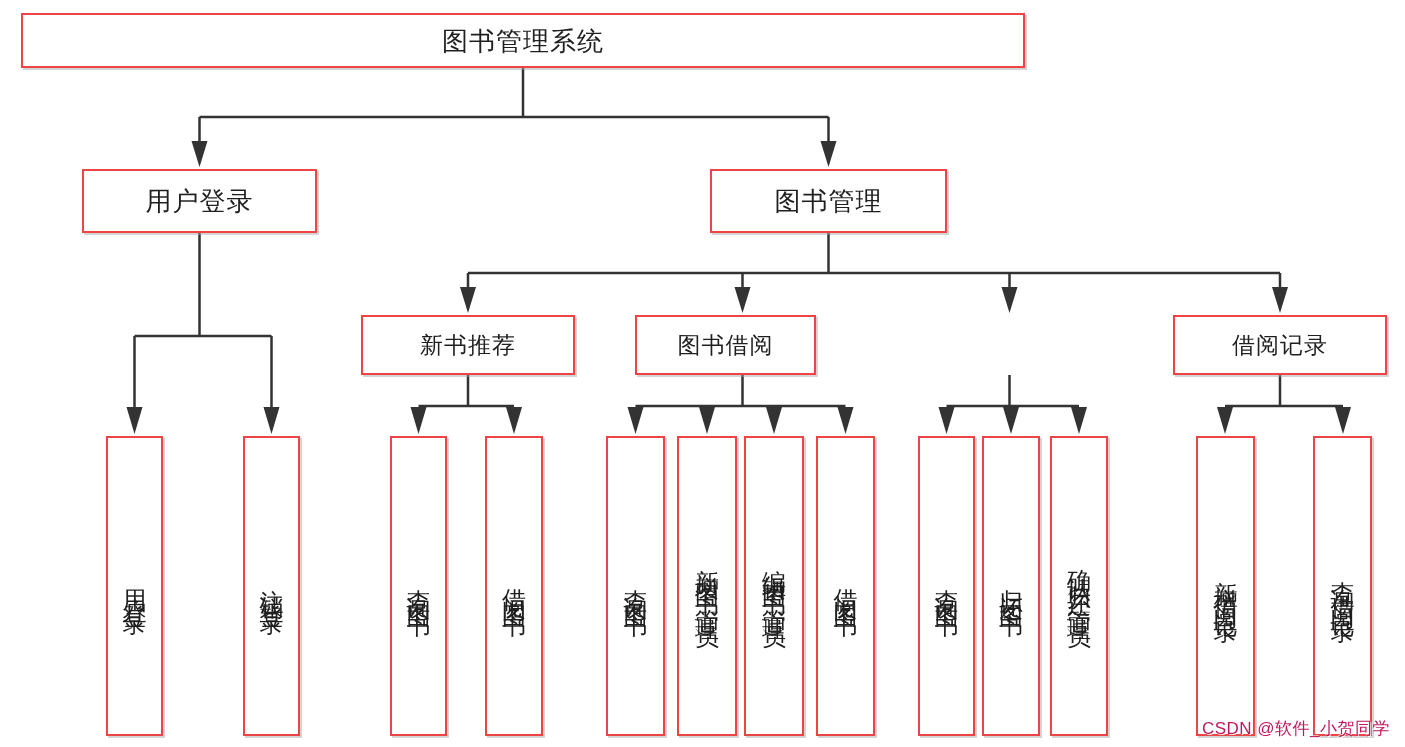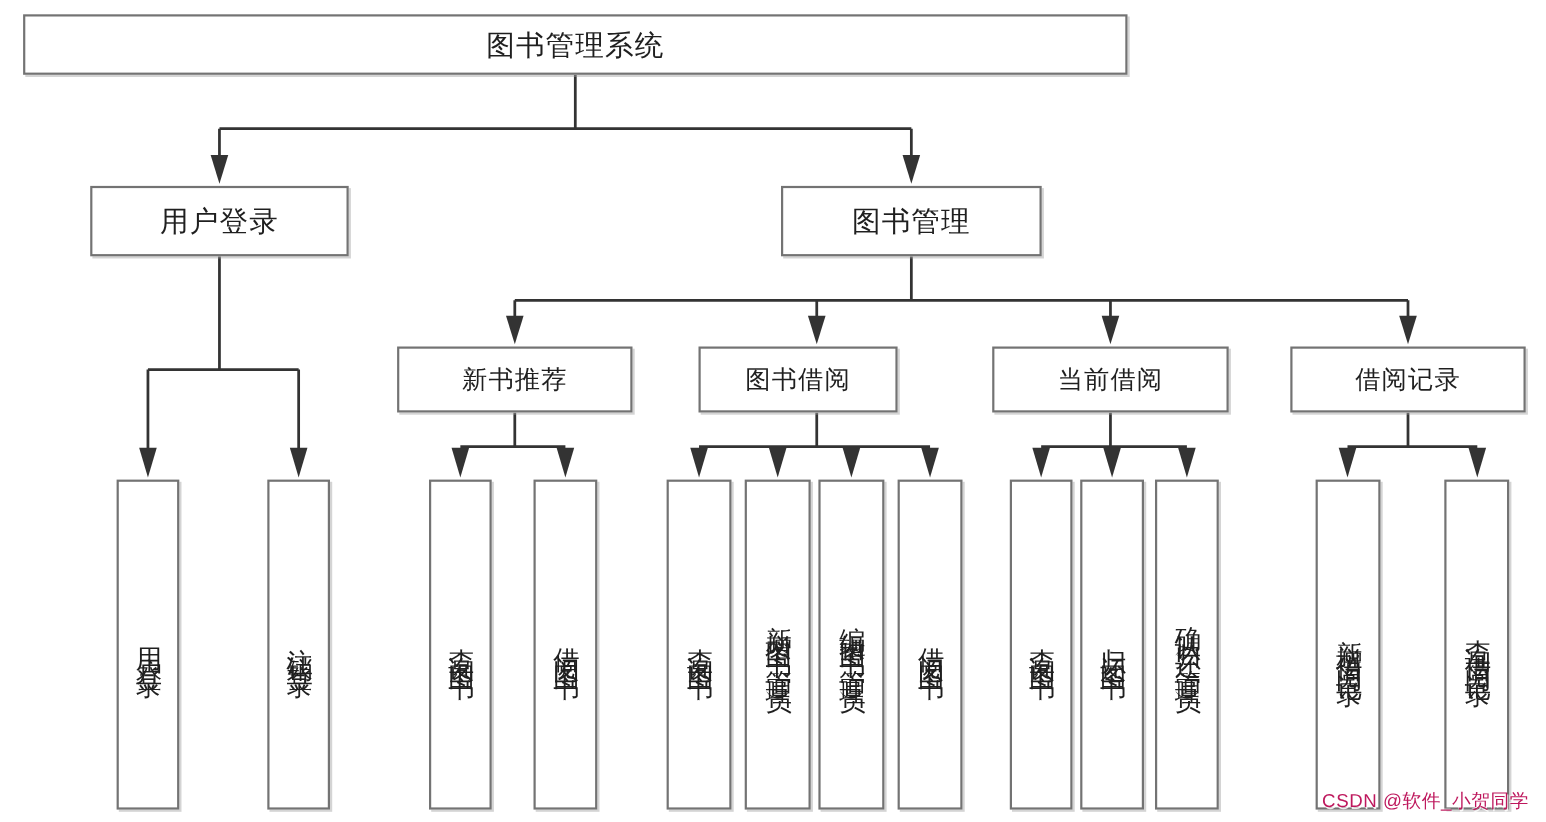--- a/index.html
+++ b/index.html
@@ -14,21 +14,21 @@
   }
   svg.connectors {
     position: absolute;
     left: 0; top: 0;
     width: 1405px; height: 747px;
     pointer-events: none;
   }
   .node {
     position: absolute;
     background: #ffffff;
-    border: 2px solid #737373;
+    border: 2px solid #ef4444;
     box-shadow: 2px 2px 0 rgba(160,160,160,0.45);
     display: flex;
     align-items: center;
     justify-content: center;
     color: #1f1f1f;
     text-align: center;
     line-height: 1;
   }
   .node.h-root { font-size: 26px; letter-spacing: 1px; }
   .node.h-l2   { font-size: 26px; letter-spacing: 1px; }
@@ -112,23 +112,20 @@
   <div class="node h-l2" style="left:710px; top:169px; width:237px; height:64px;">
     <span>图书管理</span>
   </div>
 
   <div class="node h-l3" style="left:361px; top:315px; width:214px; height:60px;">
     <span>新书推荐</span>
   </div>
   <div class="node h-l3" style="left:635px; top:315px; width:181px; height:60px;">
     <span>图书借阅</span>
   </div>
-  <div class="node h-l3" style="left:902px; top:315px; width:215px; height:60px;">
-    <span>当前借阅</span>
-  </div>
   <div class="node h-l3" style="left:1173px; top:315px; width:214px; height:60px;">
     <span>借阅记录</span>
   </div>
 
   <div class="node v" style="left:106px; top:436px; width:57px; height:300px;">
     <span>用户登录</span>
   </div>
   <div class="node v" style="left:243px; top:436px; width:57px; height:300px;">
     <span>注销登录</span>
   </div>

